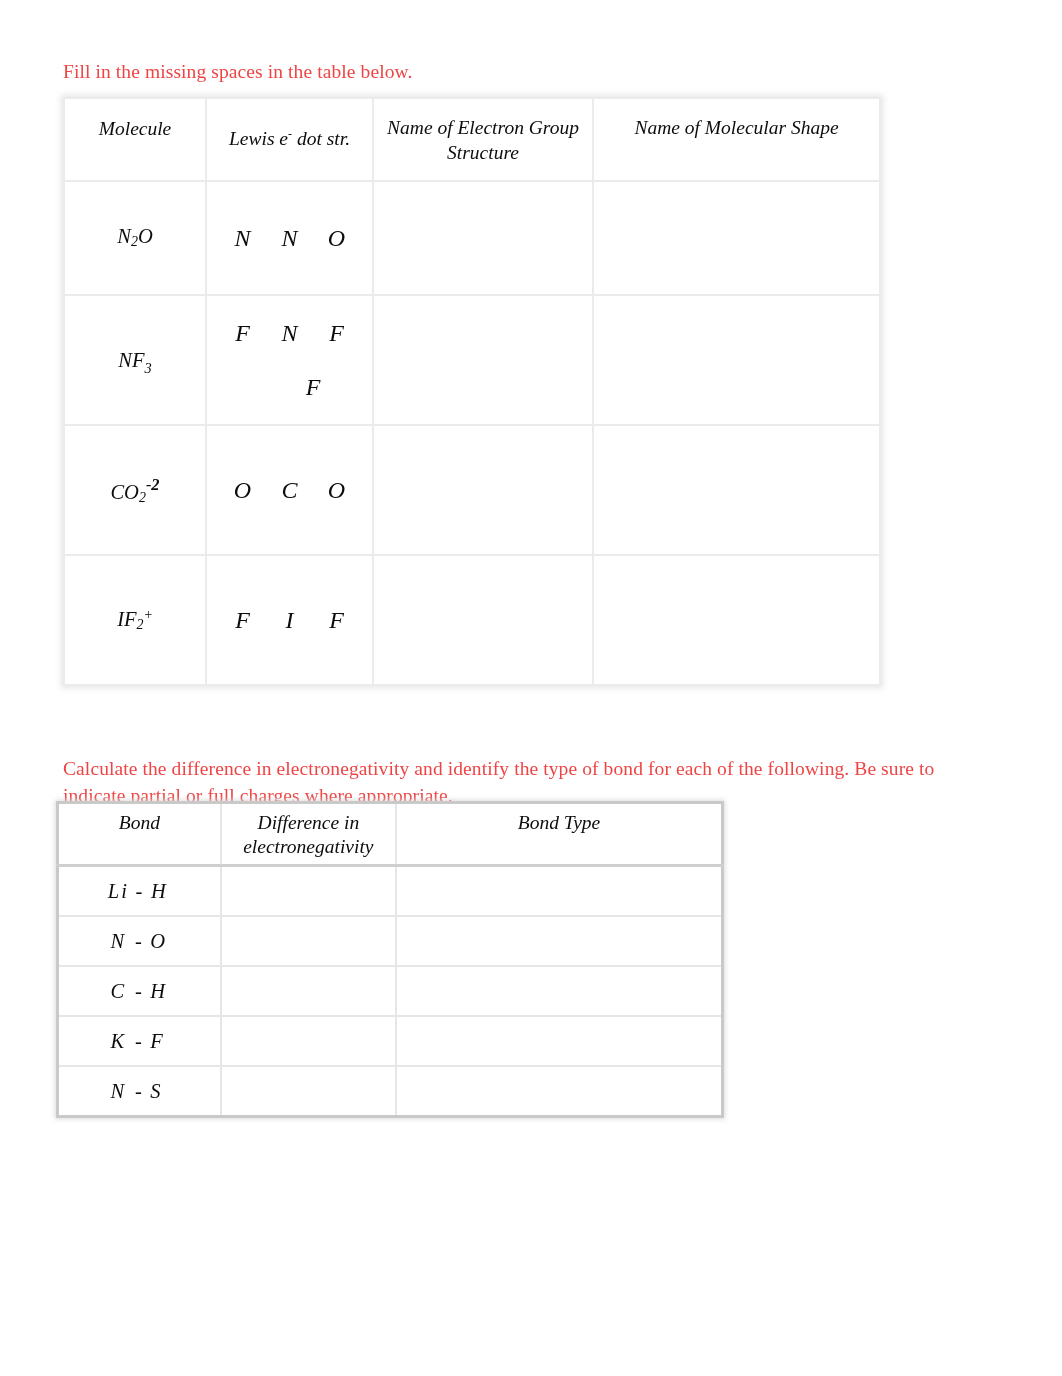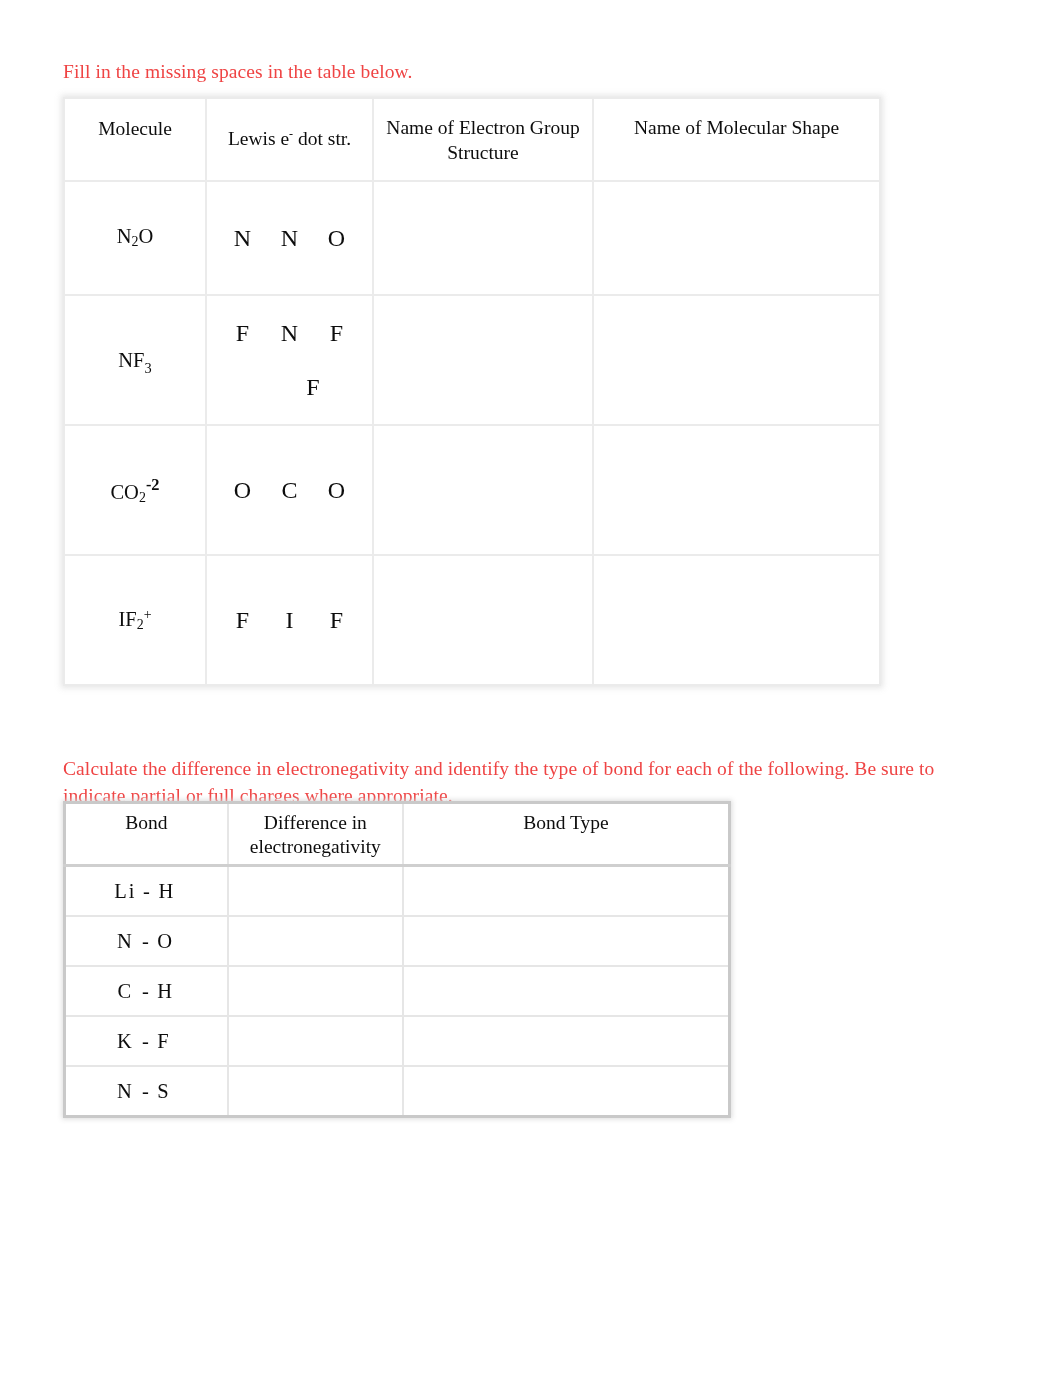--- a/index.html
+++ b/index.html
@@ -33,20 +33,21 @@
   }
   #prompt-1 { left: 63px; top: 58px; width: 900px; }
   #prompt-2 { left: 63px; top: 755px; width: 935px; }
 
   
   .tbl {
     position: absolute;
     border-collapse: collapse;
     table-layout: fixed;
     background: #6d28d9;
+    font-style: italic;
   }
   .tbl td, .tbl th {
     padding: 0;
     margin: 0;
     vertical-align: middle;
     text-align: center;
     font-weight: normal;
     background: #ffffff;
   }
 
@@ -92,21 +93,21 @@
   .lewis { line-height: 1.0; font-size: 24px; }
   .lewis .row  { display: block; white-space: nowrap; }
   .lewis .row.r1 { letter-spacing: 0px; }
   .lewis .atom { display: inline-block; width: 47px; text-align: center; }
   .lewis .row2 { display: block; margin-top: 30px; }
   .lewis .row2 .atom { display: inline-block; width: 47px; text-align: center; }
   .lewis .spacer-left { display:inline-block; width: 47px; }
 
   
   #bond-table {
-    left: 63px;
+    left: 56px;
     top: 801px;
     width: 668px;
     border: 3px solid #c9c9c9;
     box-shadow: 0 0 5px 1px rgba(215,215,215,0.9);
   }
   #bond-table td {
     border: 2px solid #e6e6e6;
     font-size: 20px;
   }
   #bond-table .hdr td {

